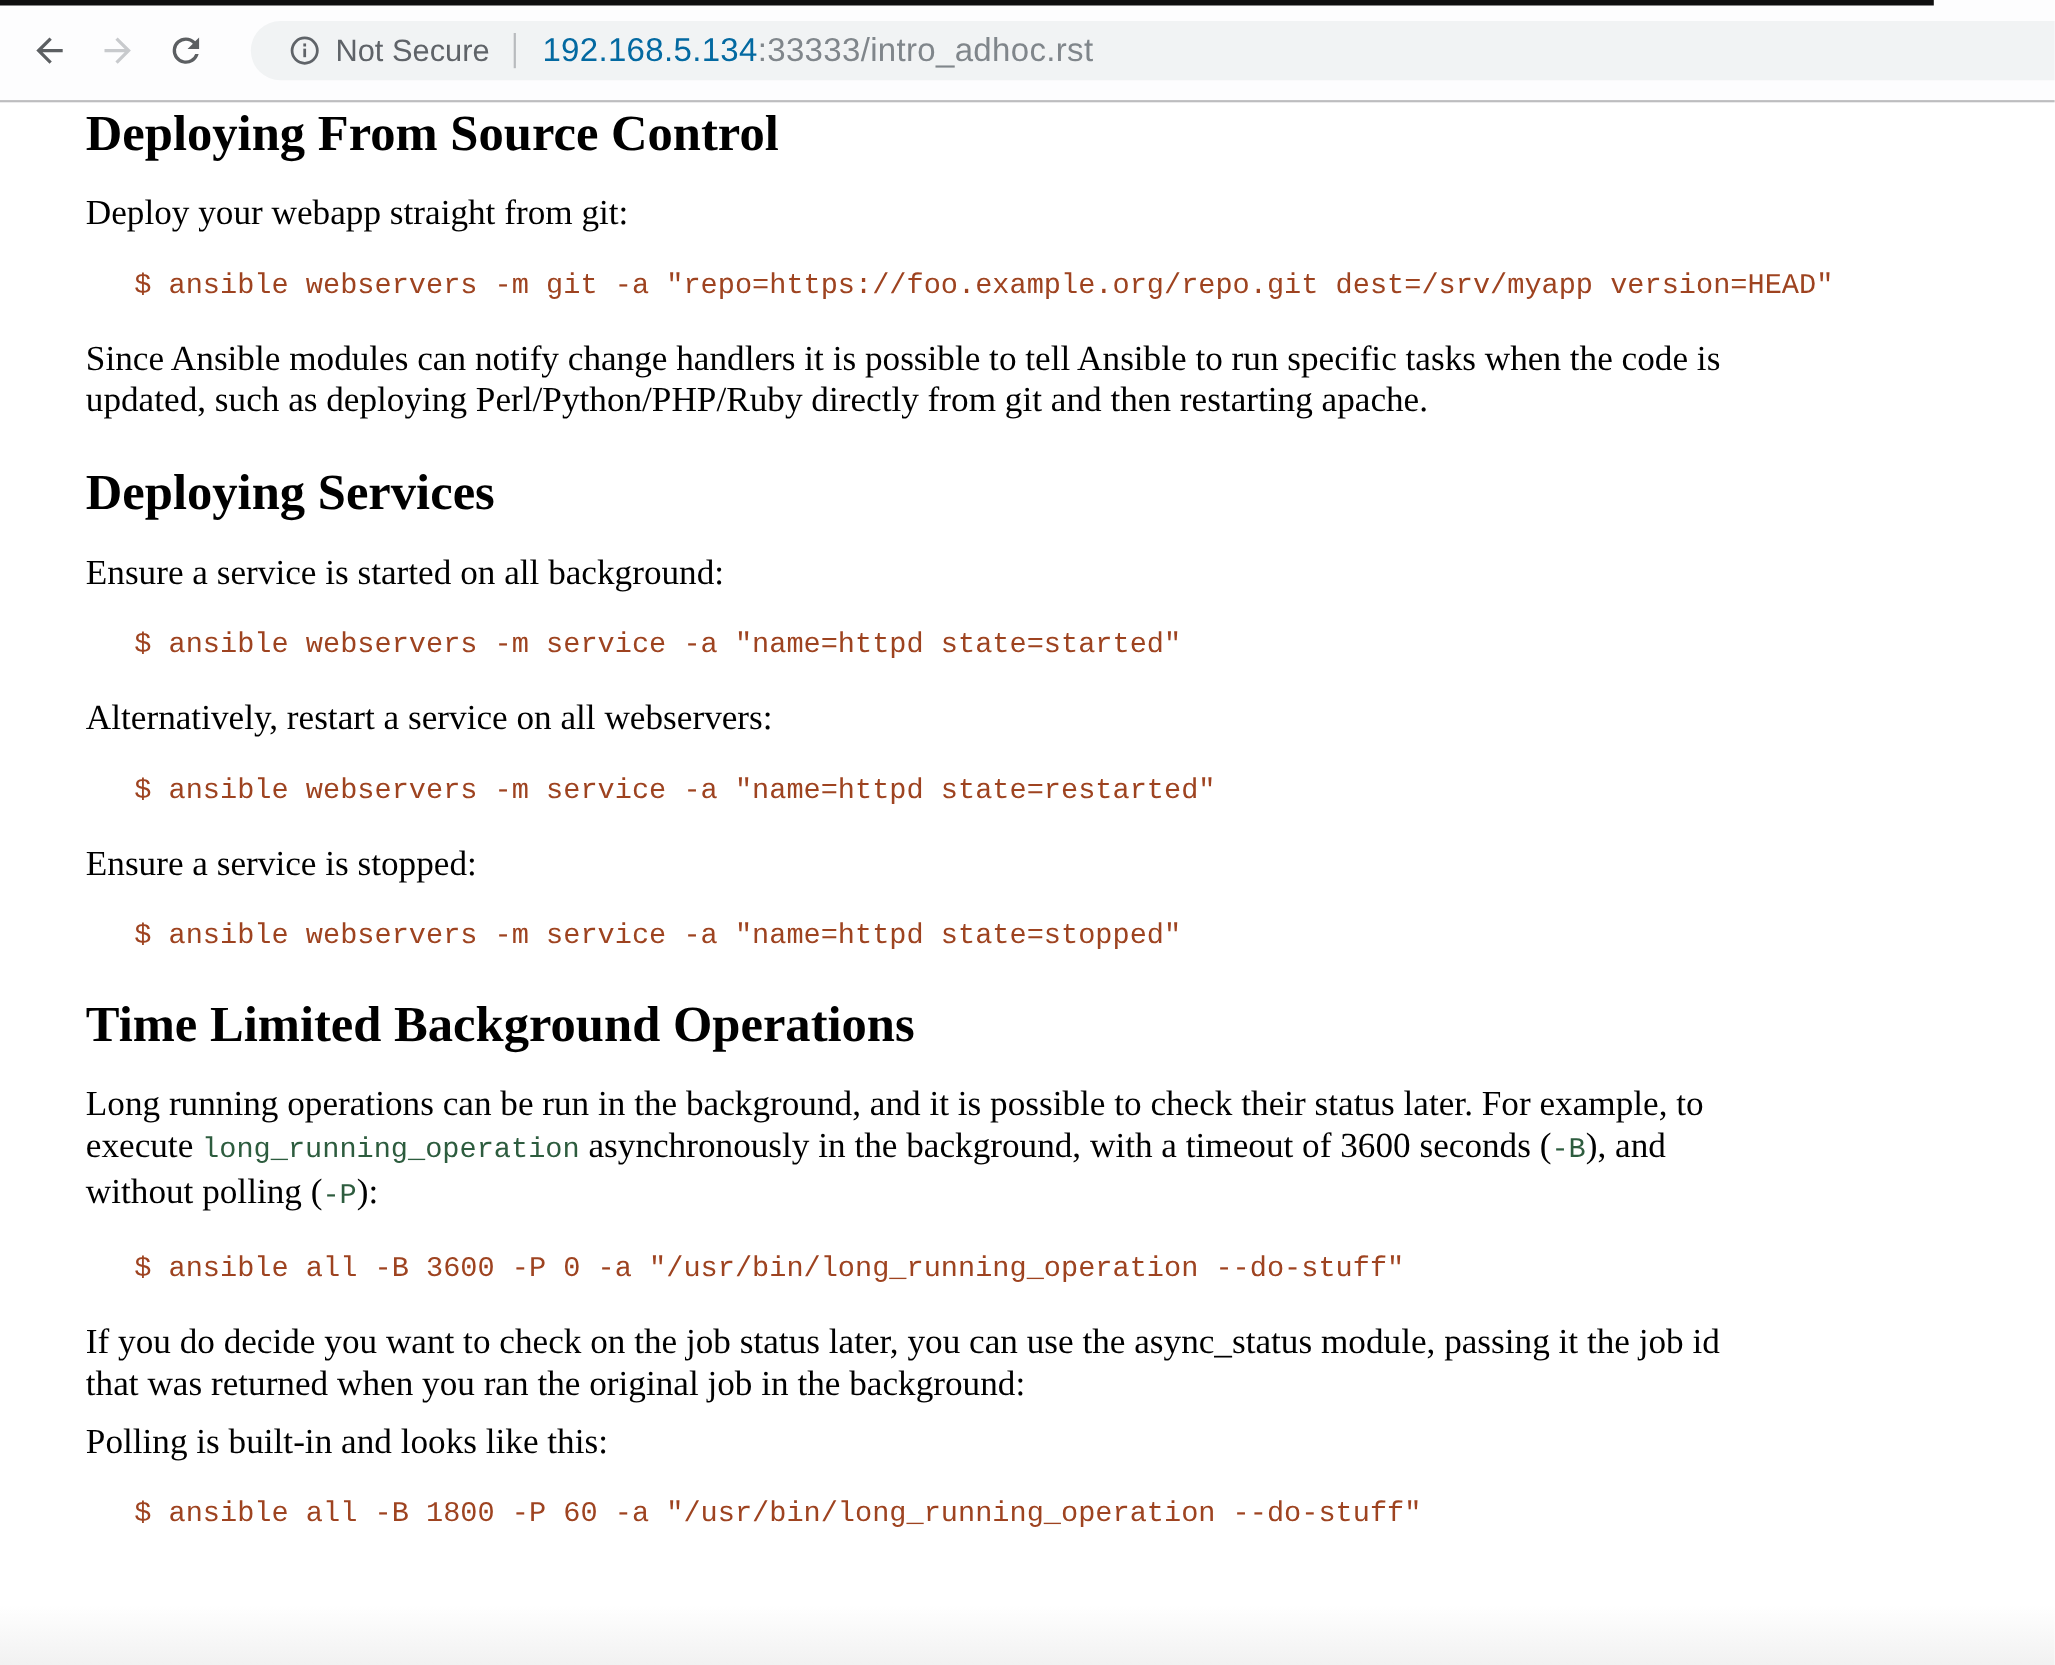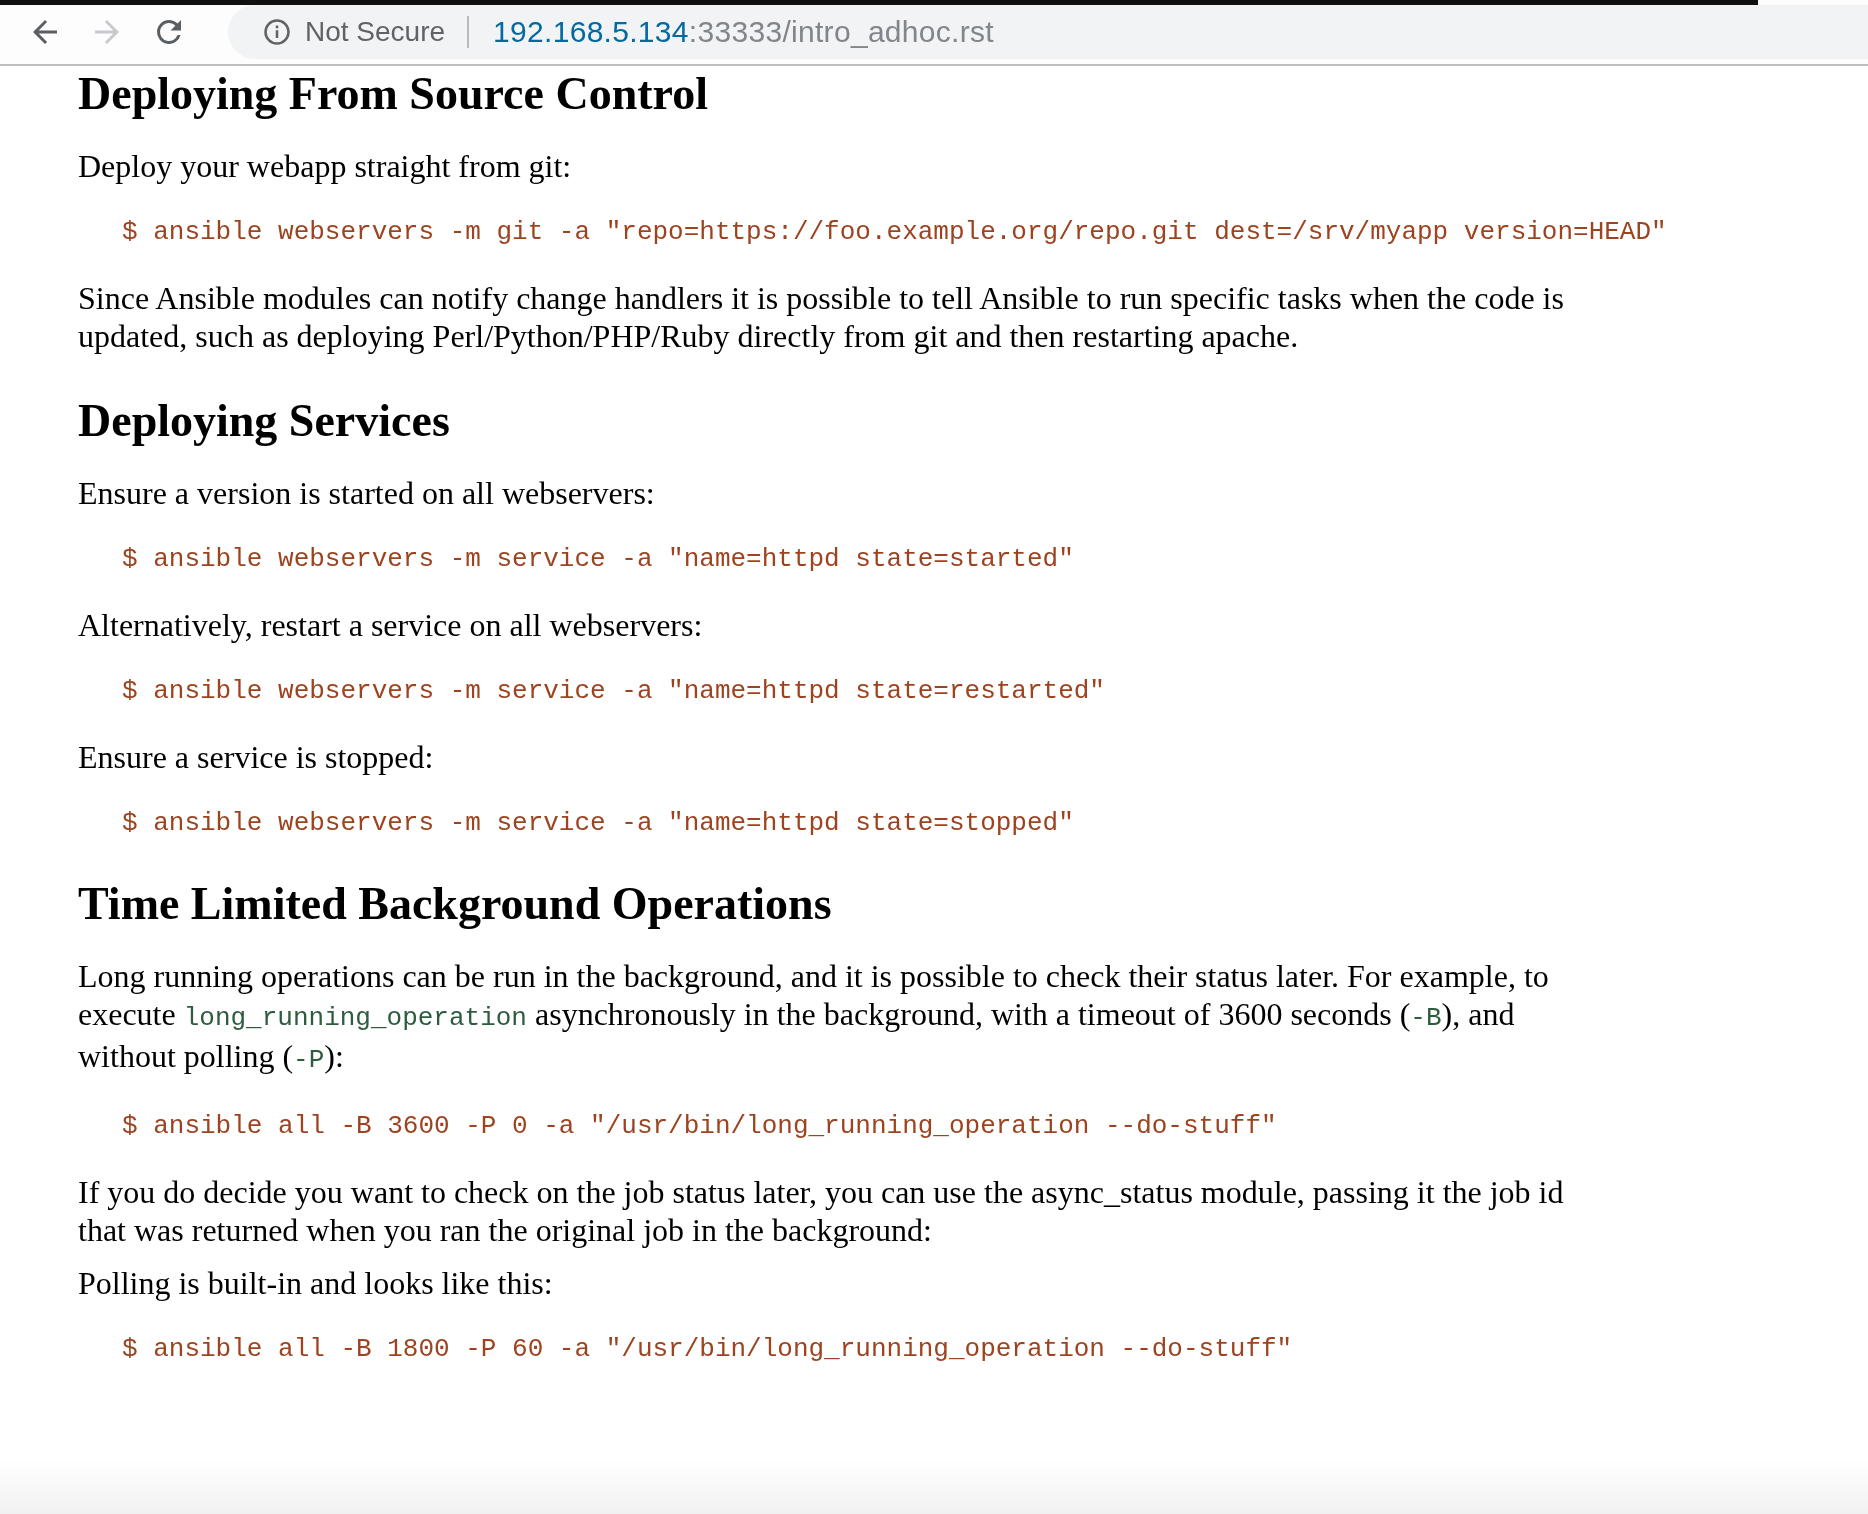--- a/index.html
+++ b/index.html
@@ -2,21 +2,21 @@
 <html><head>
 <meta charset="utf-8">
 <style>
   * { margin: 0; padding: 0; box-sizing: border-box; }
   html, body { width: 1868px; height: 1514px; overflow: hidden; background: #ffffff; }
   body { font-family: "Liberation Serif", serif; position: relative; }
 
   
   .top-strip { position: absolute; top: 0; left: 0; width: 1758px; height: 5px; background: #101010; z-index: 5; }
   .toolbar {
-    position: relative; width: 100%; height: 66px; background: #fdfdfe;
+    position: relative; width: 100%; height: 93px; background: #fdfdfe;
     border-bottom: 2px solid #bdbdbf; display: flex; align-items: center;
     padding-left: 26px; font-family: "Liberation Sans", sans-serif;
   }
   .nav-btn {
     width: 38px; height: 38px; border: none; background: transparent; padding: 0;
     margin-right: 24px; display: flex; align-items: center; justify-content: center; cursor: pointer;
   }
   .nav-btn svg { width: 36px; height: 36px; }
   .addressbar {
     margin-left: 16px; height: 54px; flex: 1; background: #f1f3f4;
@@ -86,21 +86,21 @@
 </div>
 
 <div class="page">
 
   <h1 class="first">Deploying From Source Control</h1>
   <p><span>Deploy your webapp straight from git:</span></p>
   <pre>$ ansible webservers -m git -a "repo=https://foo.example.org/repo.git dest=/srv/myapp version=HEAD"</pre>
   <p><span>Since Ansible modules can notify change handlers it is possible to tell Ansible to run specific tasks when the code is updated, such as deploying Perl/Python/PHP/Ruby directly from git and then restarting apache.</span></p>
 
   <h1>Deploying Services</h1>
-  <p><span>Ensure a version is started on all webservers:</span></p>
+  <p><span>Ensure a service is started on all background:</span></p>
   <pre>$ ansible webservers -m service -a "name=httpd state=started"</pre>
   <p><span>Alternatively, restart a service on all webservers:</span></p>
   <pre>$ ansible webservers -m service -a "name=httpd state=restarted"</pre>
   <p><span>Ensure a service is stopped:</span></p>
   <pre>$ ansible webservers -m service -a "name=httpd state=stopped"</pre>
 
   <h1>Time Limited Background Operations</h1>
   <p><span>Long running operations can be run in the background, and it is possible to check their status later. For example, to execute </span><span class="inline-code">long_running_operation</span><span> asynchronously in the background, with a timeout of 3600 seconds (</span><span class="inline-code">-B</span><span>), and without polling (</span><span class="inline-code">-P</span><span>):</span></p>
   <pre>$ ansible all -B 3600 -P 0 -a "/usr/bin/long_running_operation --do-stuff"</pre>
   <p><span>If you do decide you want to check on the job status later, you can use the async_status module, passing it the job id that was returned when you ran the original job in the background:</span></p>

